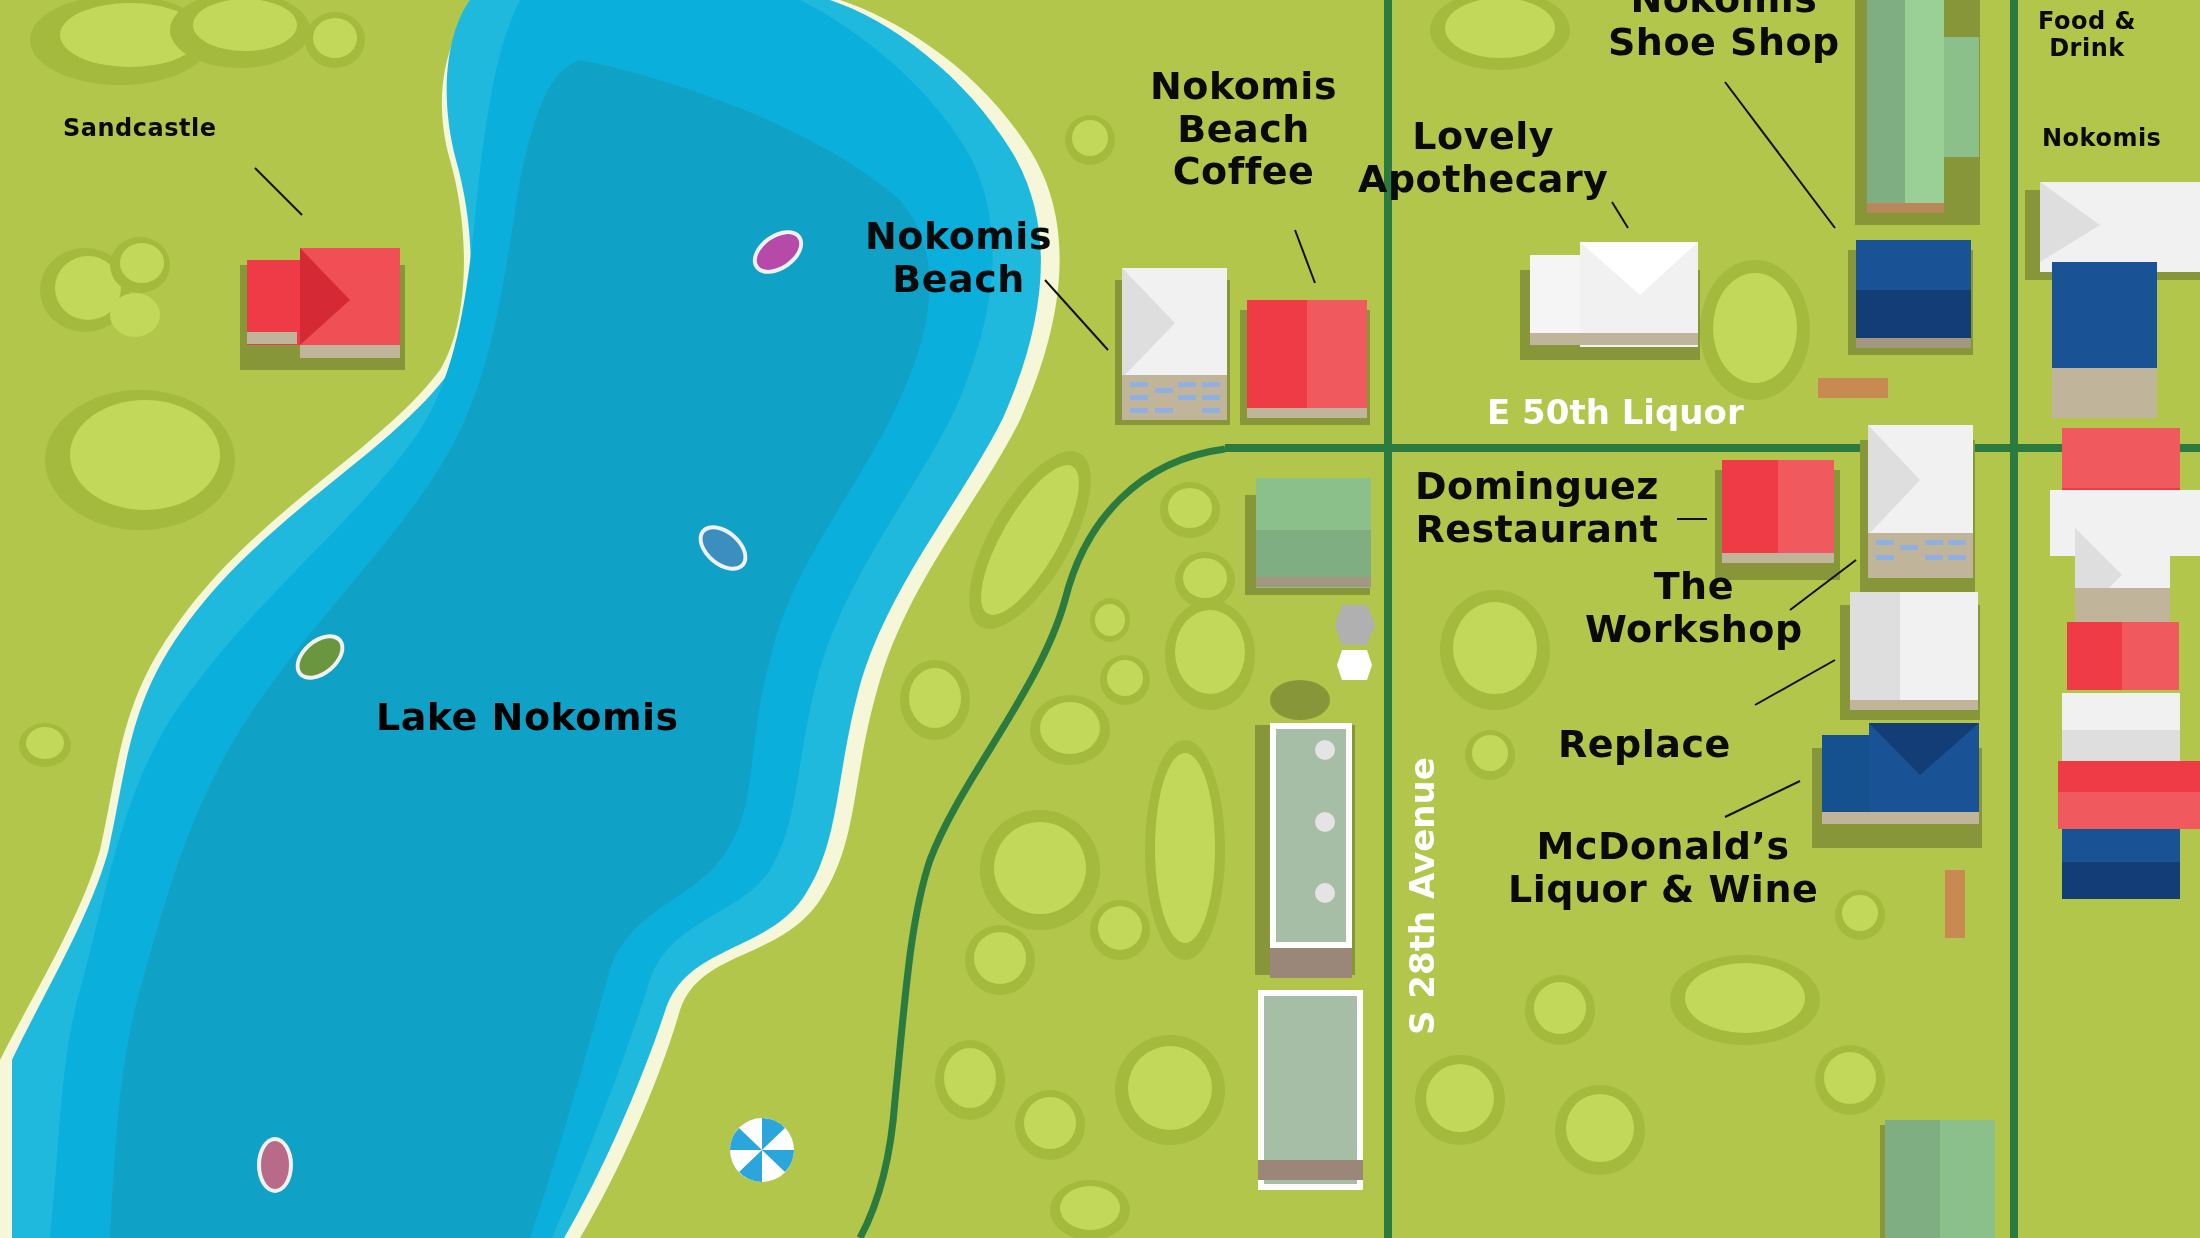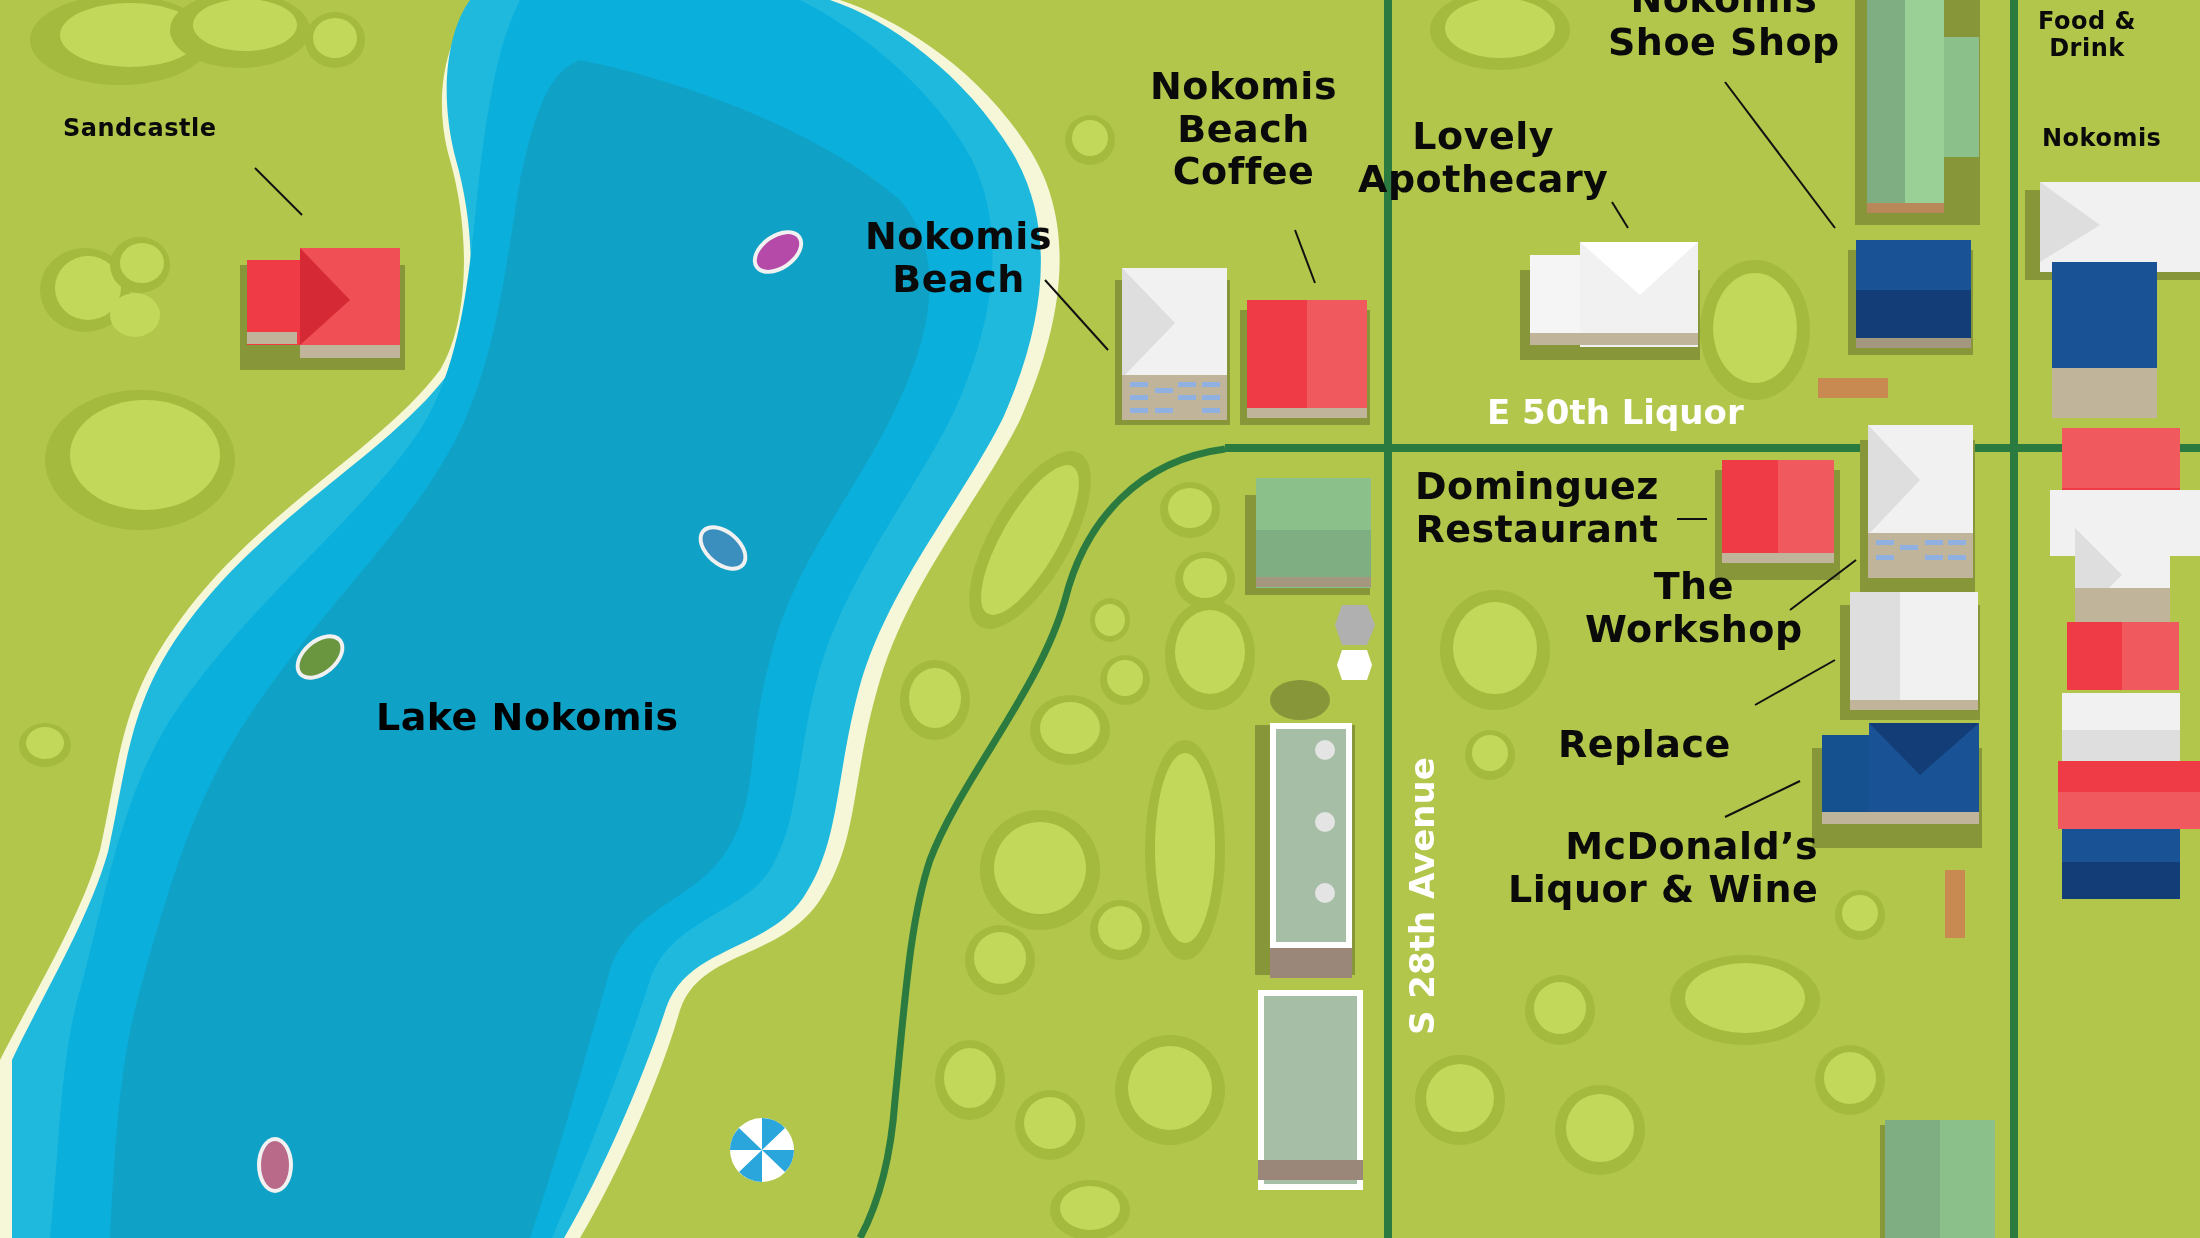--- a/index.html
+++ b/index.html
@@ -350,21 +350,21 @@
 
   <div class="lbl big" style="left:1585px;top:565px;">
     <div>The</div>
     <div>Workshop</div>
   </div>
 
   <div class="lbl big" style="left:1558px;top:723px;">
     <span>Replace</span>
   </div>
 
-  <div class="lbl big" style="left:1508px;top:825px;text-align:right;">
+  <div class="lbl big" style="left:1508px;top:825px;">
     <div>McDonald’s</div>
     <div>Liquor &amp; Wine</div>
   </div>
 
   <div class="lbl white" style="left:376px;top:696px;font-size:38px;">
     <span>Lake Nokomis</span>
   </div>
 
   <div class="street" style="left:1487px;top:392px;">
     <span>E 50th Liquor</span>

